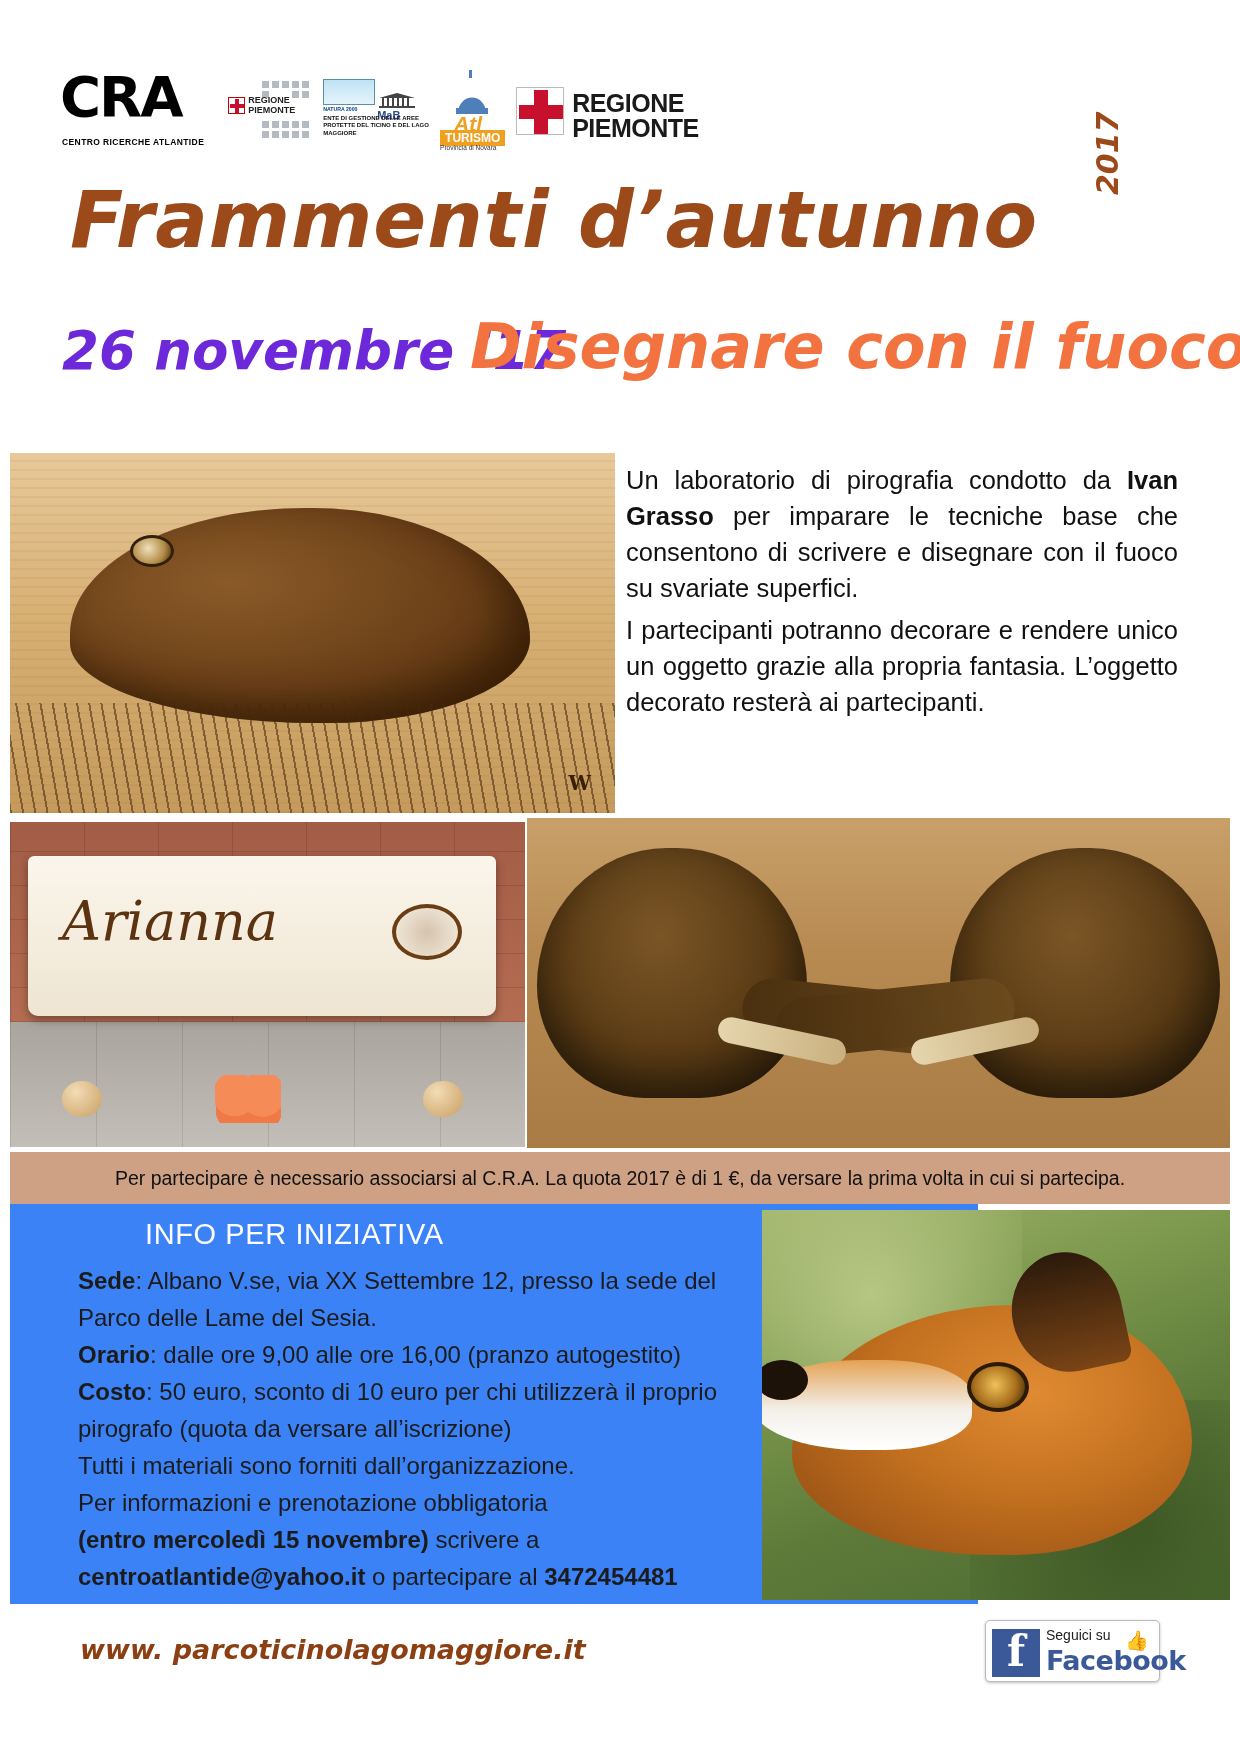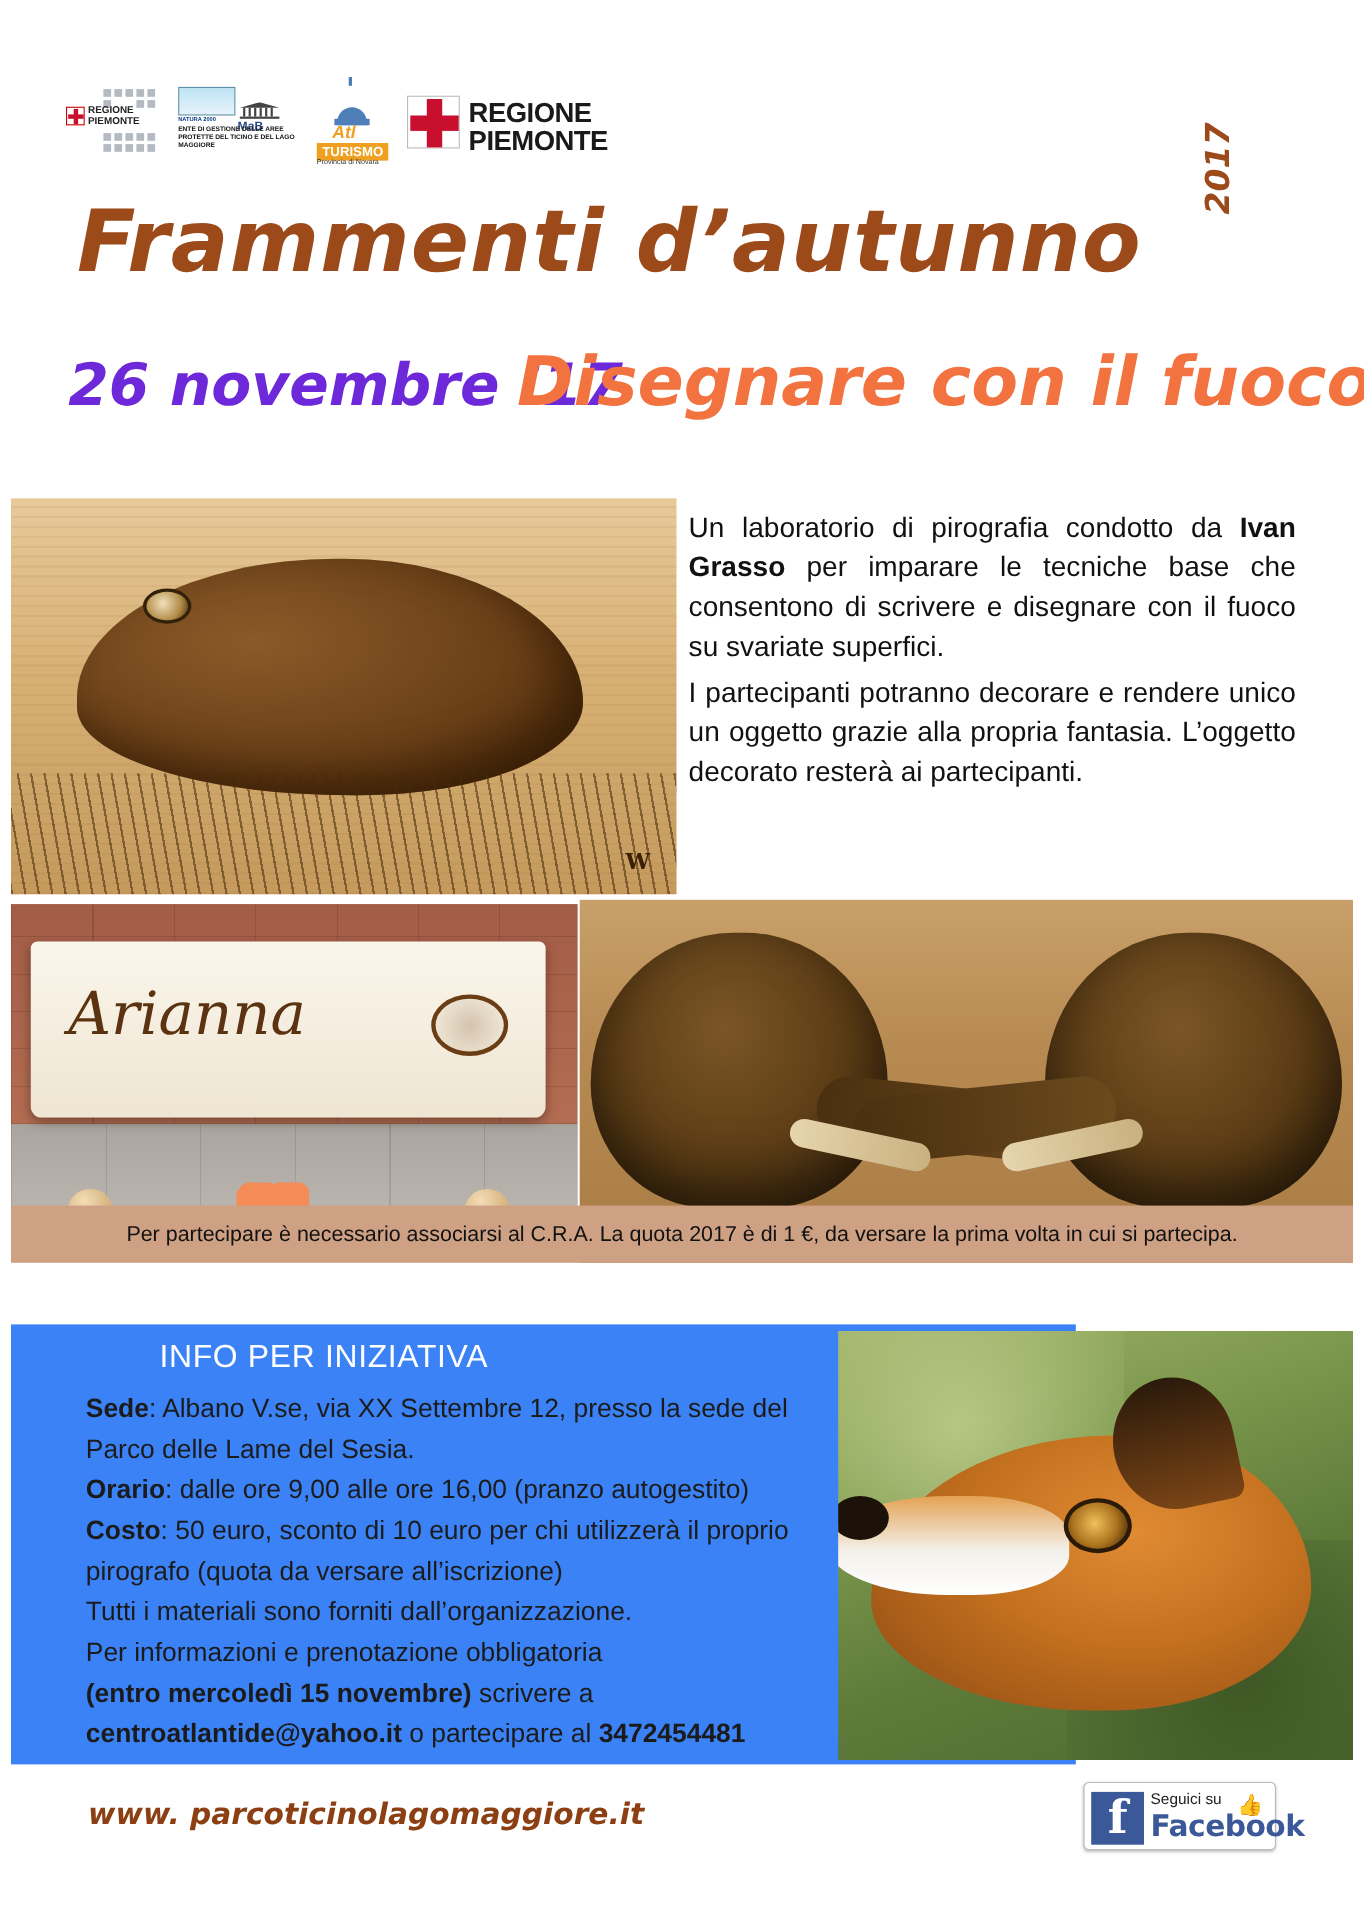--- a/index.html
+++ b/index.html
@@ -104,21 +104,21 @@
   .logo-ente .ente-txt {
     position: absolute; left: 2px; top: 38px;
     width: 108px;
     font-size: 6px; font-weight: bold; line-height: 7.4px;
   }
   .logo-atl {
     width: 74px; height: 84px;
     position: relative;
   }
   .logo-atl .dome { position: absolute; left: 16px; top: 0; width: 40px; height: 44px; }
-  .logo-atl .atl { position: absolute; left: 18px; top: 42px; font-size: 16px; font-weight: bold; color: #f0a020; font-style: italic; }
+  .logo-atl .atl { position: absolute; left: 18px; top: 42px; font-size: 21px; font-weight: bold; color: #f0a020; font-style: italic; }
   .logo-atl .turismo {
     position: absolute; left: 4px; top: 60px;
     background: #f0a020; color: #fff; font-weight: bold;
     font-size: 12px; padding: 1px 5px;
   }
   .logo-atl .prov { position: absolute; left: 4px; top: 74px; font-size: 6.5px; color: #333; }
   .logo-regione2 {
     width: 200px; height: 66px;
     position: relative;
   }
@@ -315,21 +315,21 @@
     width: 130px; height: 26px;
     background: linear-gradient(90deg, #e6d5ae, #c9b07f);
     border-radius: 20px;
   }
   .img-eleph .k1 { left: 190px; transform: rotate(12deg); }
   .img-eleph .k2 { right: 190px; transform: rotate(-12deg); }
 
   
   .quota {
     position: absolute;
-    left: 10px; top: 1096px;
+    left: 10px; top: 1152px;
     width: 1220px; height: 52px;
     background: #cfa184;
     display: flex;
     align-items: center;
     justify-content: center;
   }
   .quota span {
     font-family: "Liberation Sans", sans-serif;
     font-size: 19.5px;
     color: #111;
@@ -452,20 +452,24 @@
     font-size: 19px; color: #3b5998;
   }
 </style>
 </head>
 <body>
 
 <div class="poster">
 
   <div class="logobar">
 
+    <div class="logo-cra">
+      <div class="cra-text">CRA</div>
+      <div class="cra-sub">CENTRO RICERCHE ATLANTIDE</div>
+    </div>
 
     <div class="logo-regione1">
       <svg class="pixgrid" viewBox="0 0 88 66">
         <g fill="#9aa3ad">
           <rect x="34" y="2" width="7" height="7"></rect>
             <rect x="44" y="2" width="7" height="7"></rect>
           <rect x="54" y="2" width="7" height="7"></rect>
             <rect x="64" y="2" width="7" height="7"></rect>
           <rect x="74" y="2" width="7" height="7"></rect>
           <rect x="34" y="12" width="7" height="7"></rect>

